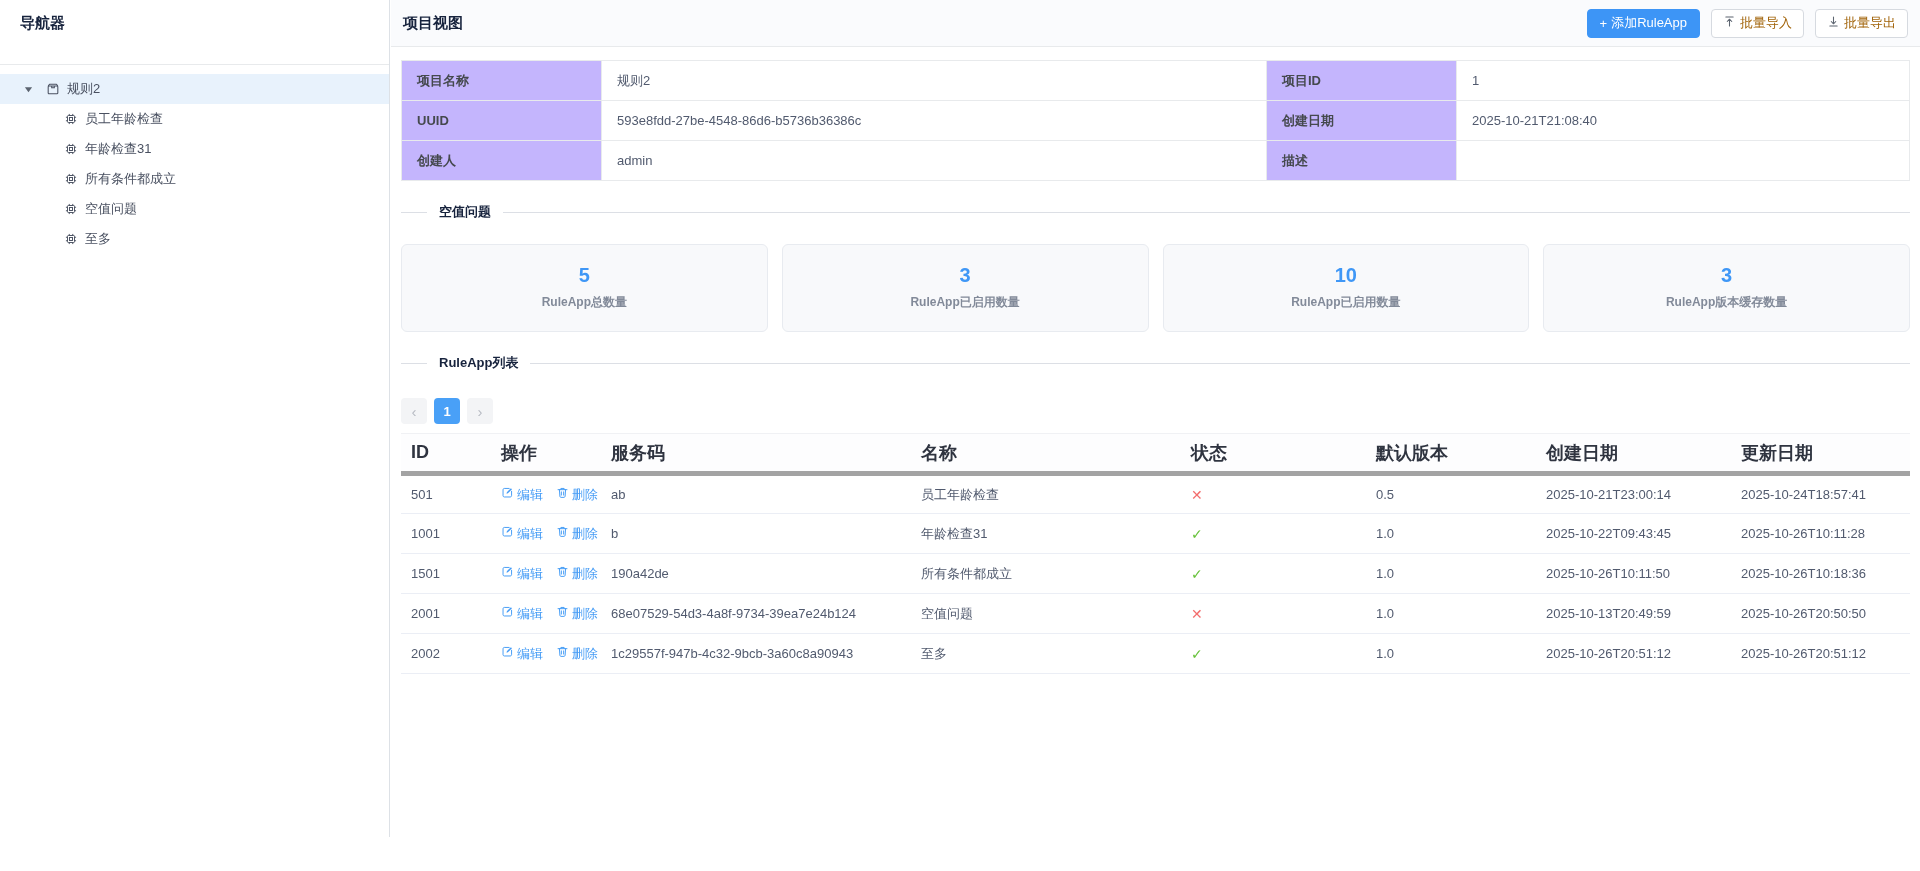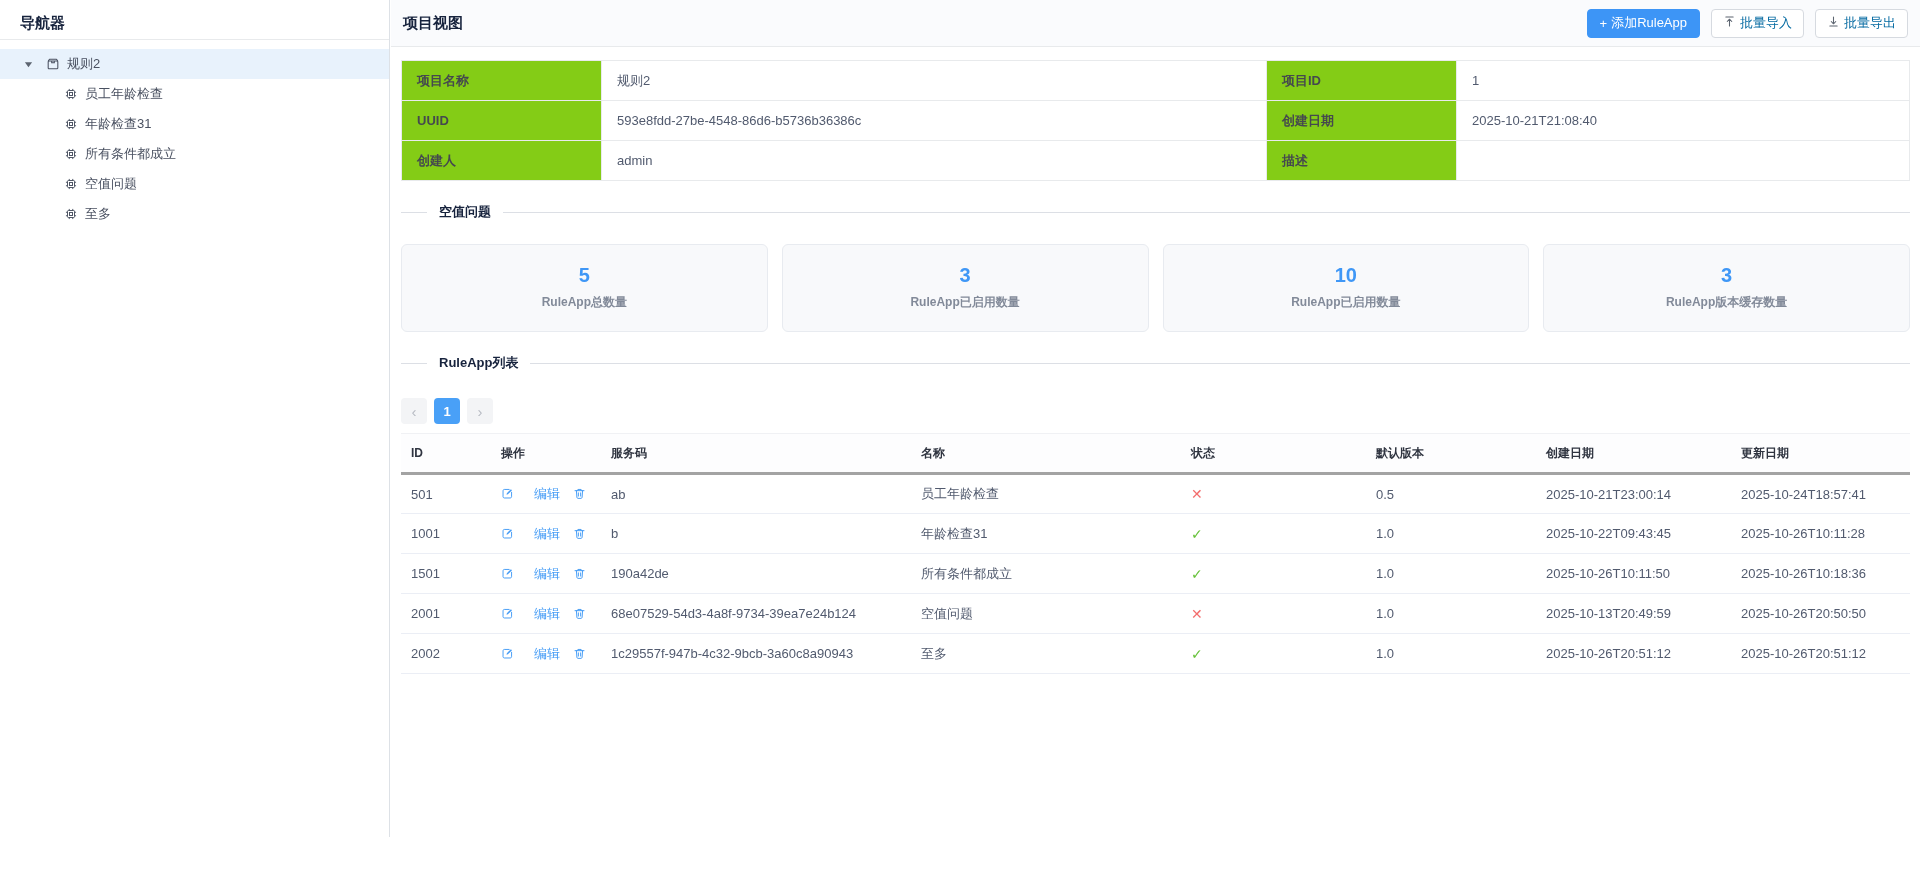--- a/index.html
+++ b/index.html
@@ -4,61 +4,61 @@
 <style>
   * { box-sizing: border-box; }
   html,body { margin:0; padding:0; background:#fff; }
   .app {
     position:relative; width:1920px; height:871px; background:#fff;
     font-family:"Liberation Sans","DejaVu Sans",sans-serif;
     color:#515a6e; font-size:13px; overflow:hidden;
   }
   
   .sidebar { position:absolute; left:0; top:0; width:390px; height:837px; background:#fff; border-right:1px solid #dde1e6; }
-  .sidebar-header { height:40px; line-height:46px; padding:0 20px; font-size:15px; font-weight:bold; color:#17233d; border-bottom:1px solid #e8eaec; }
+  .sidebar-header { height:65px; line-height:46px; padding:0 20px; font-size:15px; font-weight:bold; color:#17233d; border-bottom:1px solid #e8eaec; }
   .tree { padding-top:9px; }
   .tree-row { height:30px; display:flex; align-items:center; cursor:pointer; color:#495060; font-size:13px; white-space:nowrap; }
   .tree-root { background:#e8f2fc; }
   .tree-root .caret { width:9px; margin-left:24px; color:#5c6470; display:inline-flex; }
   .tree-root .pkg { margin-left:13px; margin-right:7px; display:inline-flex; color:#495060; }
   .tree-child { padding-left:64px; }
   .tree-child .chip { margin-right:7px; display:inline-flex; color:#495060; }
   
   .main { position:absolute; left:391px; top:0; right:0; height:755px; background:#fff; }
   .main-header { height:47px; background:#fafbfd; border-bottom:1px solid #e8eaec; display:flex; align-items:center; padding:0 12px; }
   .main-title { font-size:15px; font-weight:bold; color:#17233d; flex:1; }
   .btn { height:29px; border-radius:4px; font-size:13px; display:inline-flex; align-items:center; gap:4px; cursor:pointer; font-family:inherit; }
   .btn-primary { background:#3d95f6; border:1px solid #3d95f6; color:#fff; padding:0 12px; }
-  .btn-default { background:#fff; border:1px solid #d6dae0; color:#0369a1; padding:0 11px; margin-left:11px; }
+  .btn-default { background:#fff; border:1px solid #d6dae0; color:#a16207; padding:0 11px; margin-left:11px; }
   .btn-default svg { color:#5c6470; }
   .content { padding:13px 10px 0; }
   
   .info-table { width:100%; border-collapse:collapse; table-layout:fixed; }
   .info-table th, .info-table td { border:1px solid #e8eaec; height:40px; padding:0 15px; font-size:13px; font-weight:normal; text-align:left; overflow:hidden; }
-  .info-table th { background:#84cc16; font-weight:bold; color:#45494e; }
+  .info-table th { background:#c4b5fd; font-weight:bold; color:#45494e; }
   .info-table td { color:#515a6e; background:#fff; }
   
   .section { display:flex; align-items:center; margin-top:22px; }
   .section .line-l { width:26px; height:1px; background:#dcdfe5; }
   .section .sec-title { margin:0 12px; font-weight:bold; color:#17233d; font-size:13px; }
   .section .line-r { flex:1; height:1px; background:#dcdfe5; }
   
   .cards { display:flex; gap:14px; margin-top:23px; }
   .card { flex:1; height:88px; background:#f8f9fb; border:1px solid #e8ebf0; border-radius:6px; display:flex; flex-direction:column; align-items:center; justify-content:center; }
   .card .num { color:#3f97f6; font-size:20px; font-weight:bold; line-height:1; }
   .card .lbl { color:#828a99; font-size:12px; margin-top:9px;font-weight:bold; }
   
   .pagination { margin-top:26px; display:flex; gap:7px; }
   .page-btn { min-width:26px; height:26px; border-radius:4px; background:#f3f4f6; color:#b7bbc3; display:flex; align-items:center; justify-content:center; font-size:15px; cursor:pointer; user-select:none; }
   .page-btn.active { background:#49a0f7; color:#fff; font-weight:bold; font-size:13px; }
   
   .rule-table { width:100%; border-collapse:collapse; margin-top:9px; table-layout:fixed; }
-  .rule-table th { text-align:left; font-weight:bold; color:#2f3440; height:40px; border-top:1px solid #f0f1f4; border-bottom:3px solid #a3a3a3; padding:0 10px; font-size:12px; background:#fdfdfe; }
+  .rule-table th { text-align:left; font-weight:bold; color:#2f3440; height:40px; border-top:1px solid #f0f1f4; border-bottom:5px solid #a3a3a3; padding:0 10px; font-size:18px; background:#fdfdfe; }
   .rule-table td { height:40px; border-bottom:1px solid #ebeef5; padding:0 10px; color:#515a6e; font-size:13px; overflow:hidden; white-space:nowrap; }
-  .op-link { color:#459cf6; display:inline-flex; align-items:flex-end; gap:20px; cursor:pointer; }
+  .op-link { color:#459cf6; display:inline-flex; align-items:flex-start; gap:3px; cursor:pointer; }
   .op-link + .op-link { margin-left:13px; }
   .status-glyph { font-size:14px; }
   .status-active { color:#67c23a; }
   .status-inactive { color:#f36d6d; }
 </style>
 </head>
 <body>
 
 <div class="app">
 

